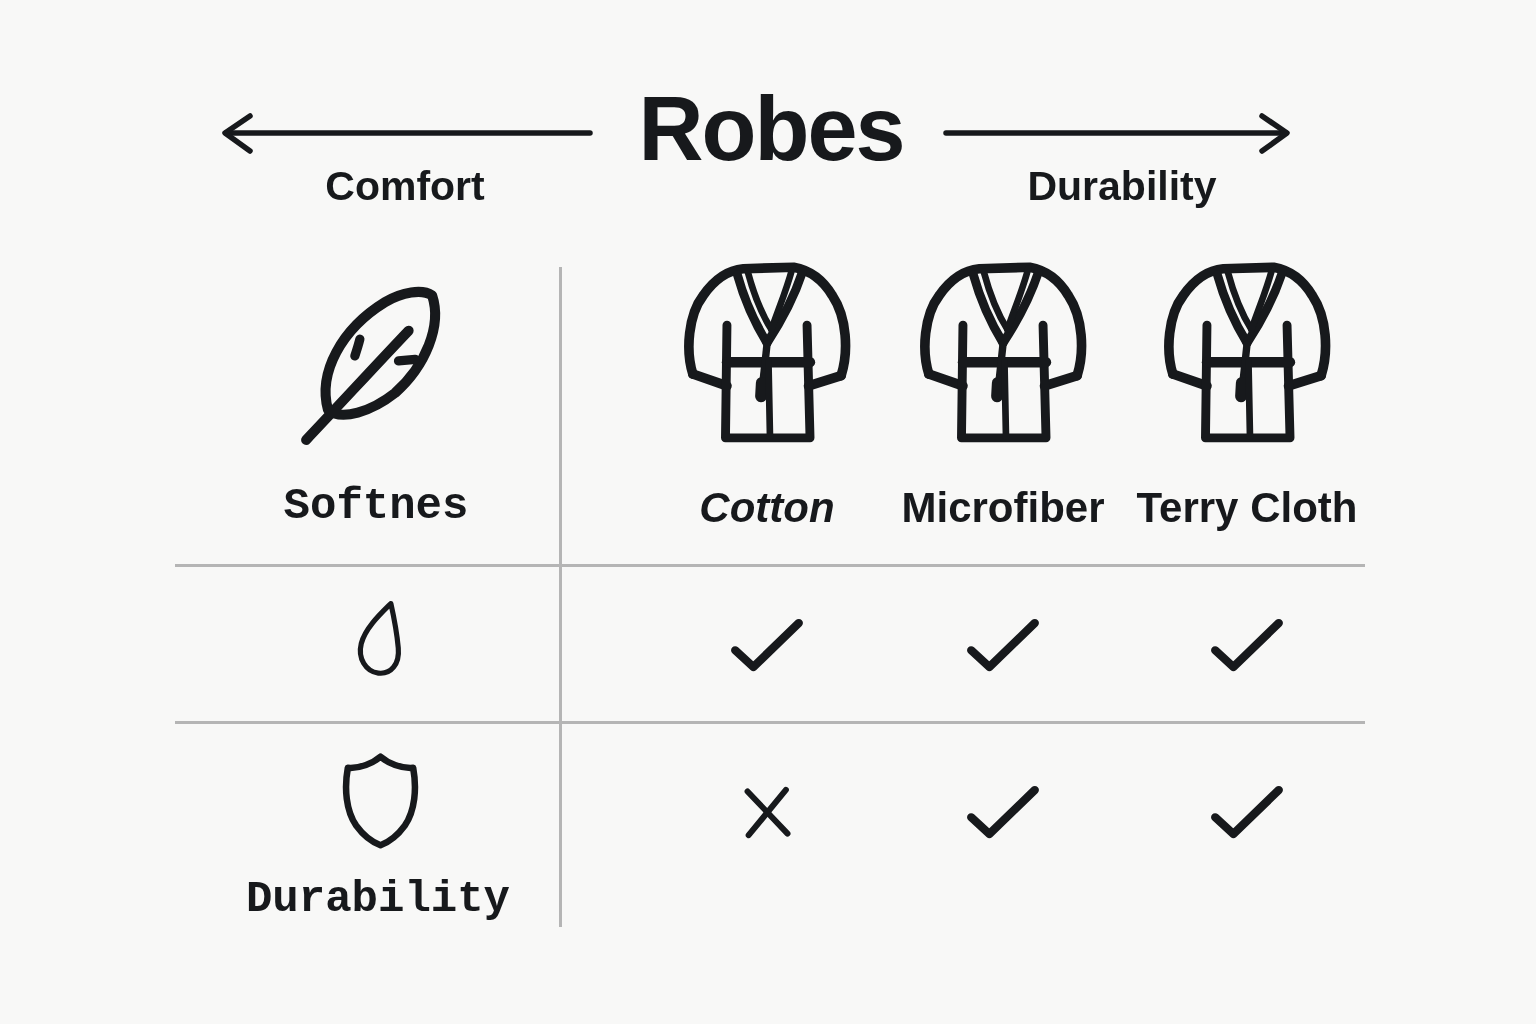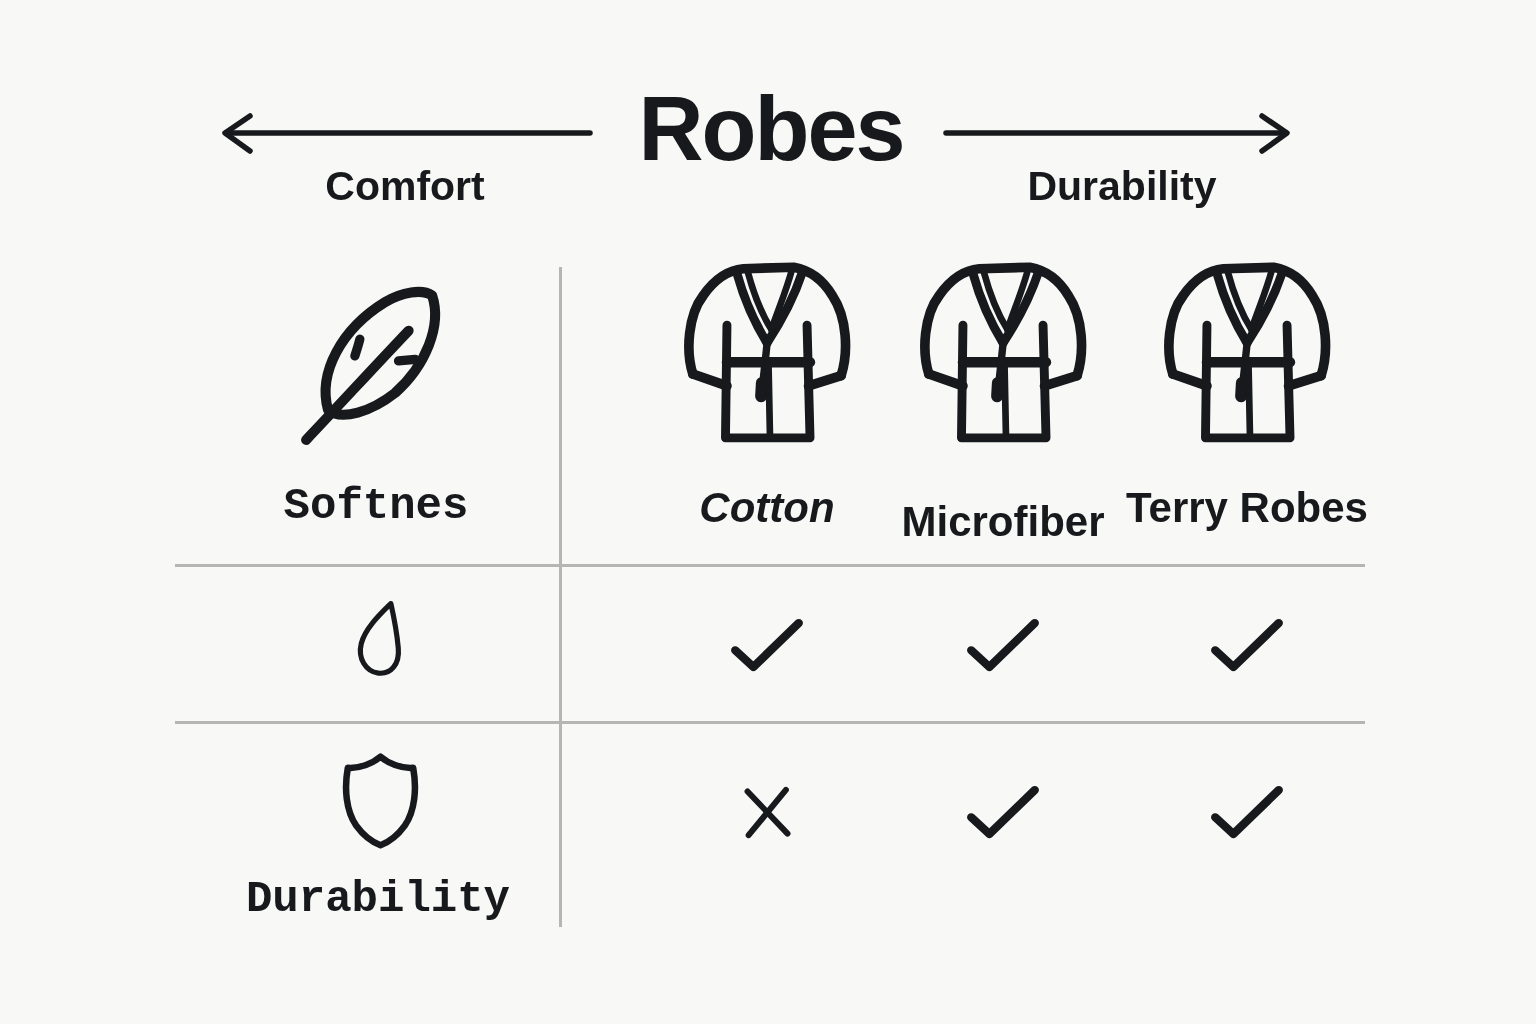--- a/index.html
+++ b/index.html
@@ -97,22 +97,22 @@
     <use href="#robe-shape"></use>
   </svg>
   <svg class="abs" style="left:914px; top:256px;" width="178" height="202" viewBox="0 0 120 129">
     <use href="#robe-shape"></use>
   </svg>
   <svg class="abs" style="left:1158px; top:256px;" width="178" height="202" viewBox="0 0 120 129">
     <use href="#robe-shape"></use>
   </svg>
 
   <div class="abs lbl cell-label" style="left:642px; top:487px; width:250px;font-style:italic;">Cotton</div>
-  <div class="abs lbl cell-label" style="left:863px; top:501px; width:280px;">Microfiber</div>
-  <div class="abs lbl cell-label" style="left:1107px; top:487px; width:280px;">Terry Robes</div>
+  <div class="abs lbl cell-label" style="left:863px; top:487px; width:280px;">Microfiber</div>
+  <div class="abs lbl cell-label" style="left:1107px; top:487px; width:280px;">Terry Cloth</div>
 
   <svg class="abs" style="left:345px; top:597px;" width="74" height="90" viewBox="0 0 100 120">
     <path class="stroke" stroke-width="7" d="M62,8 C50,20 28,40 22,62 C17,82 28,100 45,102 C62,104 74,90 72,68 C70,46 66,26 62,8 Z"></path>
   </svg>
 
   <div class="abs mark-cell" style="left:727px; top:616px; width:80px; height:58px;">
     <svg width="80" height="56" viewBox="0 0 100 74" style="display: block;">
       <path class="stroke" stroke-width="11" d="M8,44 L32,66 L92,8"></path>
       </svg>
 

